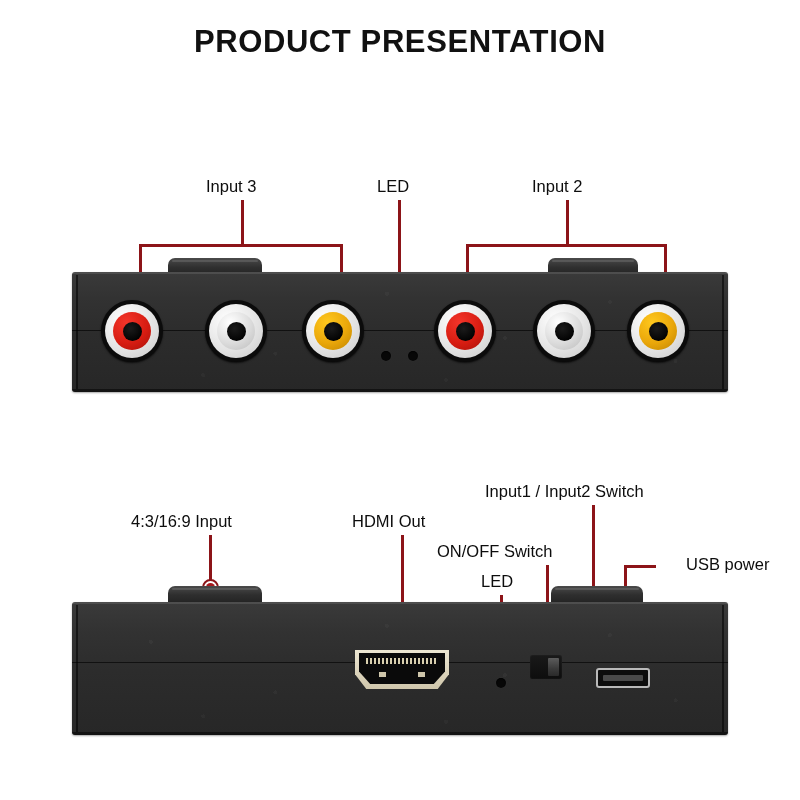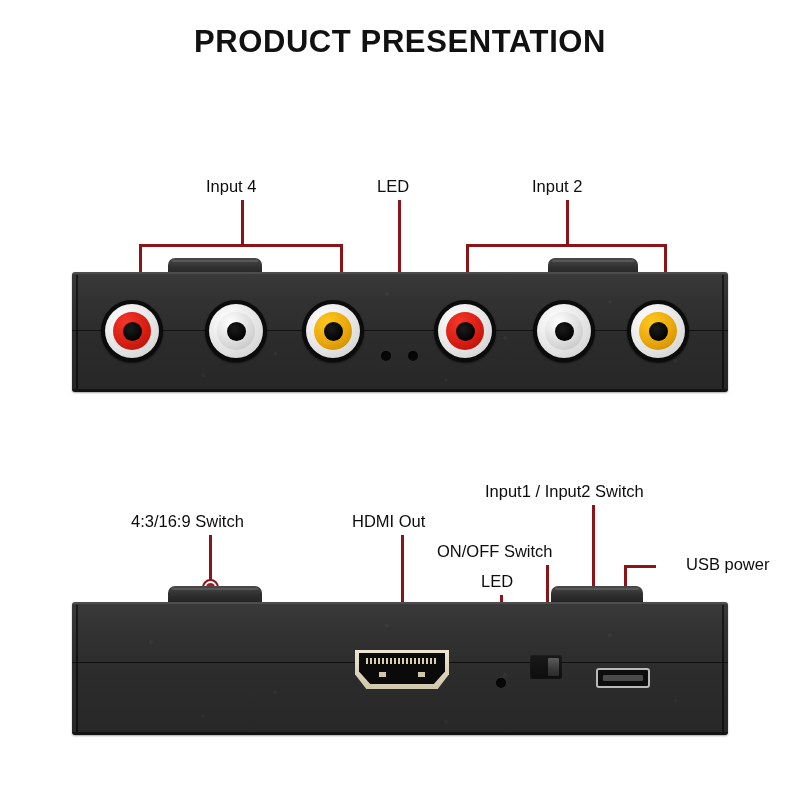--- a/index.html
+++ b/index.html
@@ -233,21 +233,21 @@
 </style>
 </head>
 <body>
 
 <div id="stage">
 
   <div class="page-title">PRODUCT PRESENTATION</div>
 
   <div>
 
-    <div class="lbl" style="left:206px; top:177px;">Input 4</div>
+    <div class="lbl" style="left:206px; top:177px;">Input 3</div>
     <div class="lbl" style="left:377px; top:177px;">LED</div>
     <div class="lbl" style="left:532px; top:177px;">Input 2</div>
 
     <div class="vline" style="left:241px; top:200px; height:46px;"></div>
     <div class="hline" style="left:139px; top:244px; width:204px;"></div>
     <div class="vline" style="left:139px; top:244px; height:42px;"></div>
     <div class="vline" style="left:340px; top:244px; height:42px;"></div>
     <div class="dot" style="left:132px; top:278px;"></div>
     <div class="dot" style="left:333px; top:278px;"></div>
 
@@ -319,21 +319,21 @@
       <div class="ring-outer">
         <div class="ring-color">
           <div class="hole"></div>
         </div>
       </div>
     </div>
   </div>
 
   <div>
 
-    <div class="lbl" style="left:131px; top:512px;">4:3/16:9 Switch</div>
+    <div class="lbl" style="left:131px; top:512px;">4:3/16:9 Input</div>
     <div class="lbl" style="left:352px; top:512px;">HDMI Out</div>
     <div class="lbl" style="left:437px; top:542px;">ON/OFF Switch</div>
     <div class="lbl" style="left:485px; top:482px;text-align:right;">Input1 / Input2 Switch</div>
     <div class="lbl" style="left:481px; top:572px;">LED</div>
     <div class="lbl" style="left:686px; top:555px;">USB power</div>
 
     <div class="vline" style="left:209px; top:535px; height:52px;"></div>
     <div class="dot" style="left:202px; top:579px;"></div>
 
     <div class="vline" style="left:401px; top:535px; height:100px;"></div>

